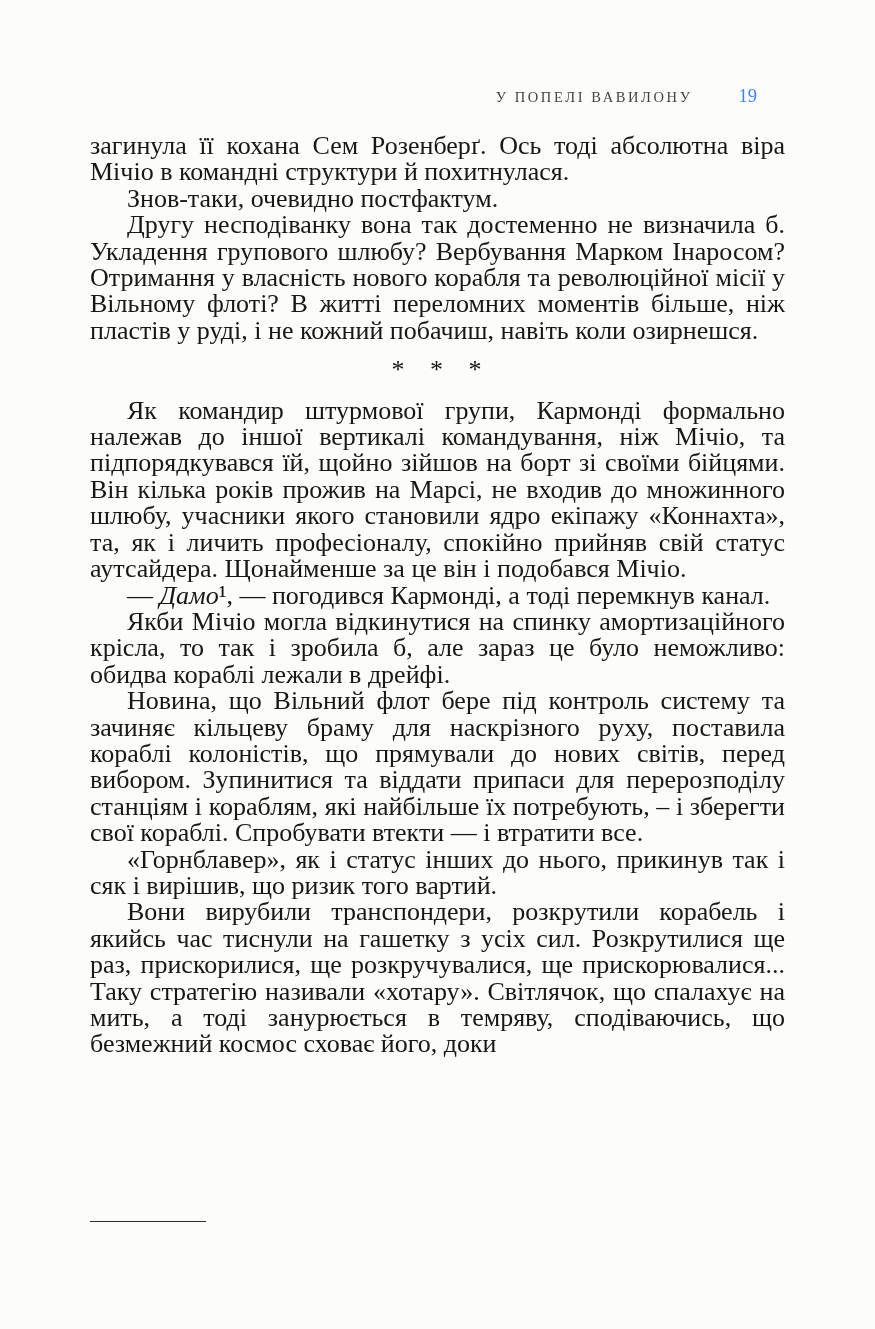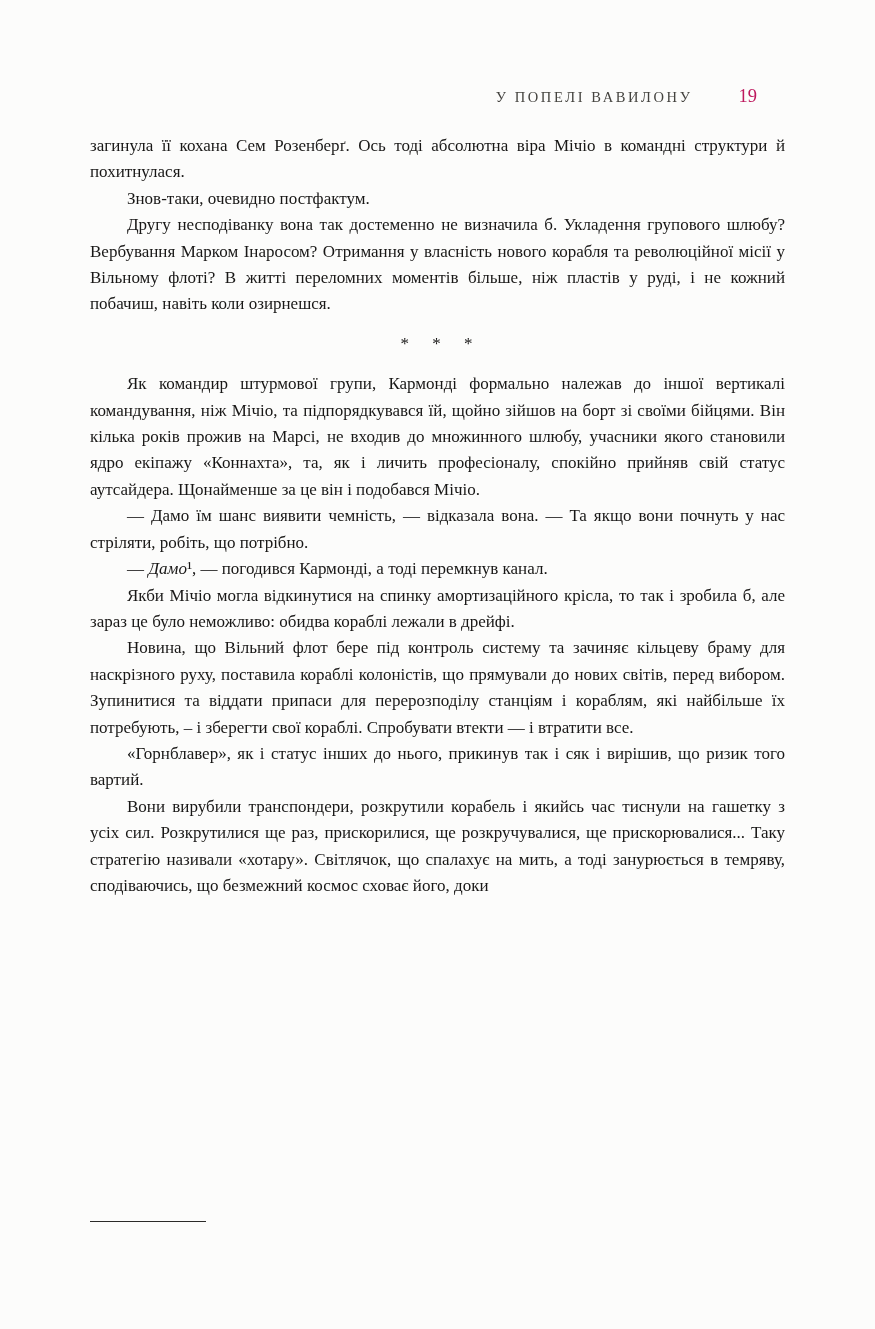--- a/index.html
+++ b/index.html
@@ -27,24 +27,24 @@
     margin-bottom: 26px;
     text-align: center;
   }
   .running-title {
     font-size: 14.5px;
     letter-spacing: 2.6px;
     color: #44433f;
   }
   .page-number {
     font-size: 18.5px;
-    color: #be185d;
+    color: #3b82f6;
   }
   .body-text {
-    font-size: 17px;
+    font-size: 26px;
     line-height: 26.4px;
     text-align: justify;
     hyphens: auto;
     -webkit-hyphens: auto;
   }
   .para { text-indent: 37px; }
   .para.continuation { text-indent: 0; }
   .para.separator {
     text-align: center;
     text-indent: 0;
@@ -79,21 +79,20 @@
     <span class="running-title">У ПОПЕЛІ ВАВИЛОНУ</span>
     <span class="page-number">19</span>
   </header>
 
   <main class="body-text">
       <p class="para continuation"><span>загинула її кохана Сем Розенберґ. Ось тоді абсолютна віра Мічіо в командні структури й похитнулася.</span></p>
       <p class="para indent"><span>Знов-таки, очевидно постфактум.</span></p>
       <p class="para indent"><span>Другу несподіванку вона так достеменно не визначила б. Укладення групового шлюбу? Вербування Марком Інаросом? Отримання у власність нового корабля та революційної місії у Вільному флоті? В житті переломних моментів більше, ніж пластів у руді, і не кожний побачиш, навіть коли озирнешся.</span></p>
       <p class="para separator"><span>* * *</span></p>
       <p class="para indent"><span>Як командир штурмової групи, Кармонді формально належав до іншої вертикалі командування, ніж Мічіо, та підпорядкувався їй, щойно зійшов на борт зі своїми бійцями. Він кілька років прожив на Марсі, не входив до множинного шлюбу, учасники якого становили ядро екіпажу «Коннахта», та, як і личить професіоналу, спокійно прийняв свій статус аутсайдера. Щонайменше за це він і подобався Мічіо.</span></p>
-      <p class="para indent"><span>— Дамо їм шанс виявити чемність, — відказала вона. — Та якщо вони почнуть у нас стріляти, робіть, що потрібно.</span></p>
       <p class="para indent"><span>— </span><span class="it">Дамо</span><span>¹, — погодився Кармонді, а тоді перемкнув канал.</span></p>
       <p class="para indent"><span>Якби Мічіо могла відкинутися на спинку амортизаційного крісла, то так і зробила б, але зараз це було неможливо: обидва кораблі лежали в дрейфі.</span></p>
       <p class="para indent"><span>Новина, що Вільний флот бере під контроль систему та зачиняє кільцеву браму для наскрізного руху, поставила кораблі колоністів, що прямували до нових світів, перед вибором. Зупинитися та віддати припаси для перерозподілу станціям і кораблям, які найбільше їх потребують, – і зберегти свої кораблі. Спробувати втекти — і втратити все.</span></p>
       <p class="para indent"><span>«Горнблавер», як і статус інших до нього, прикинув так і сяк і вирішив, що ризик того вартий.</span></p>
       <p class="para indent"><span>Вони вирубили транспондери, розкрутили корабель і якийсь час тиснули на гашетку з усіх сил. Розкрутилися ще раз, прискорилися, ще розкручувалися, ще прискорювалися... Таку стратегію називали «хотару». Світлячок, що спалахує на мить, а тоді занурюється в темряву, сподіваючись, що безмежний космос сховає його, доки</span></p>
     </main>
 
   <footer class="footnote-area">
     <div class="footnote-rule"></div>
   </footer>

